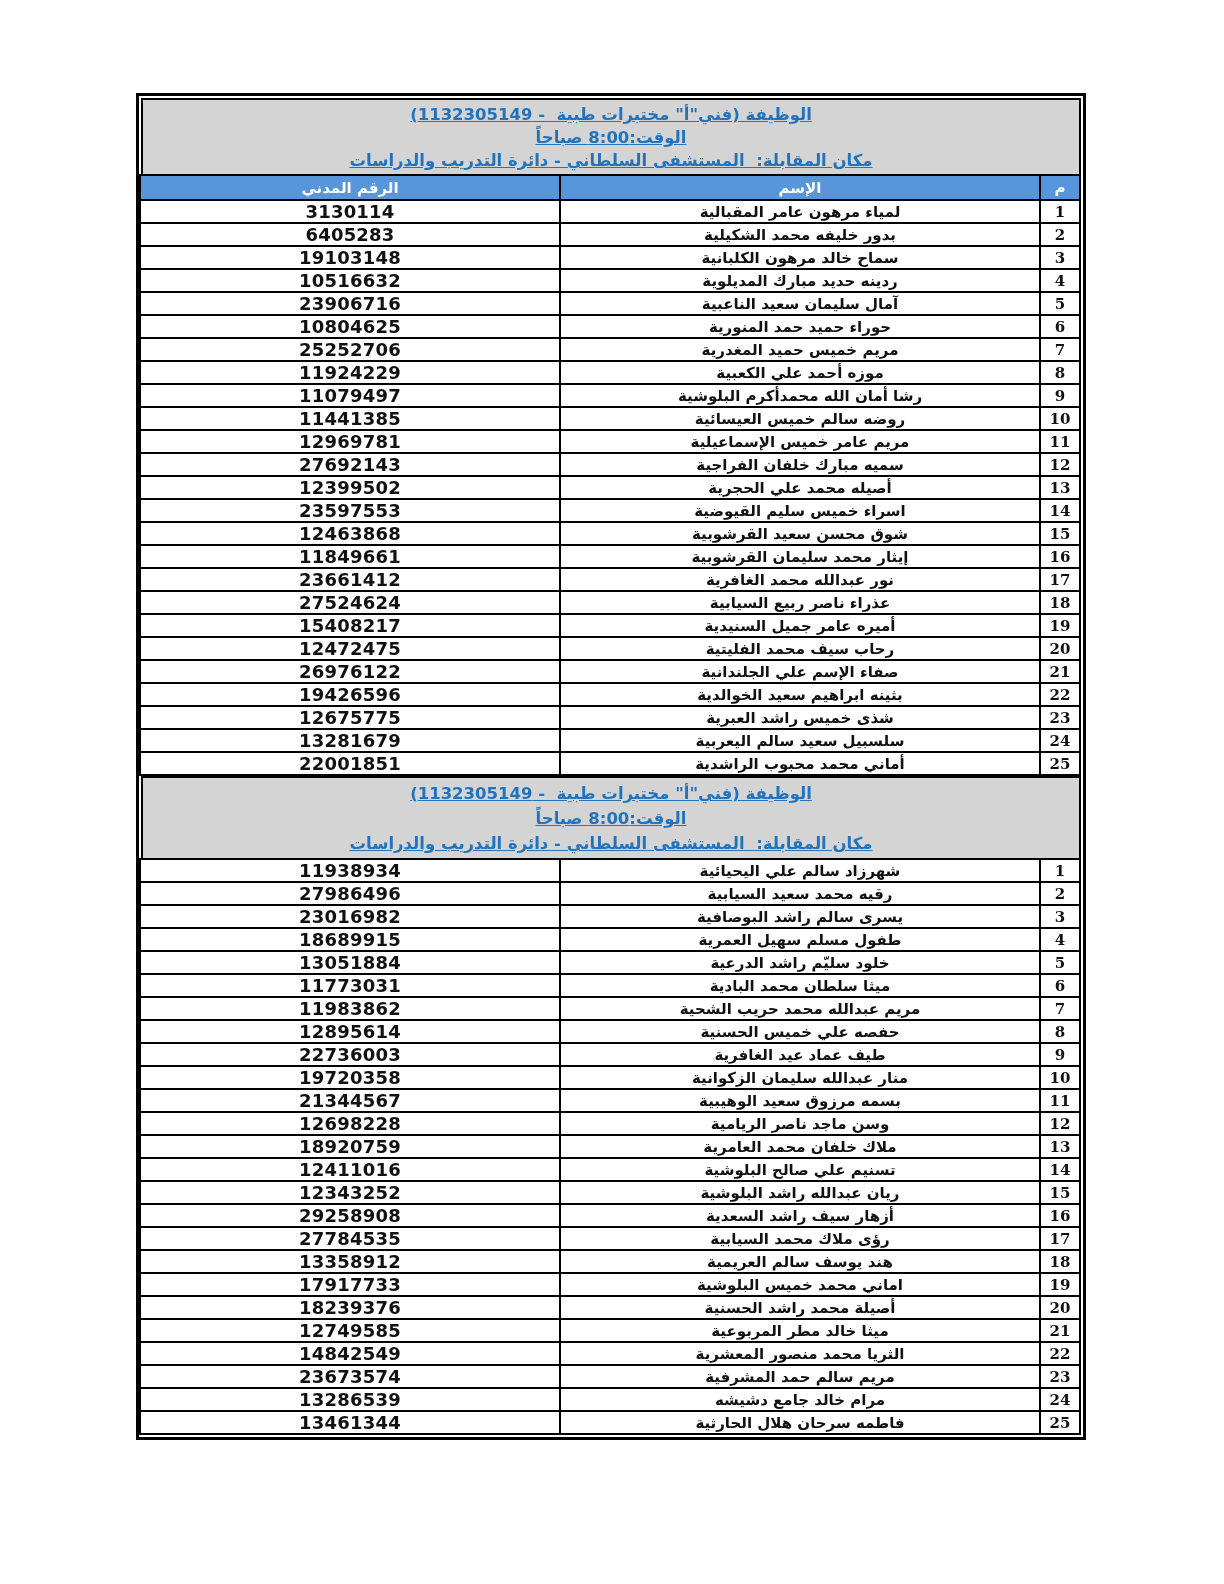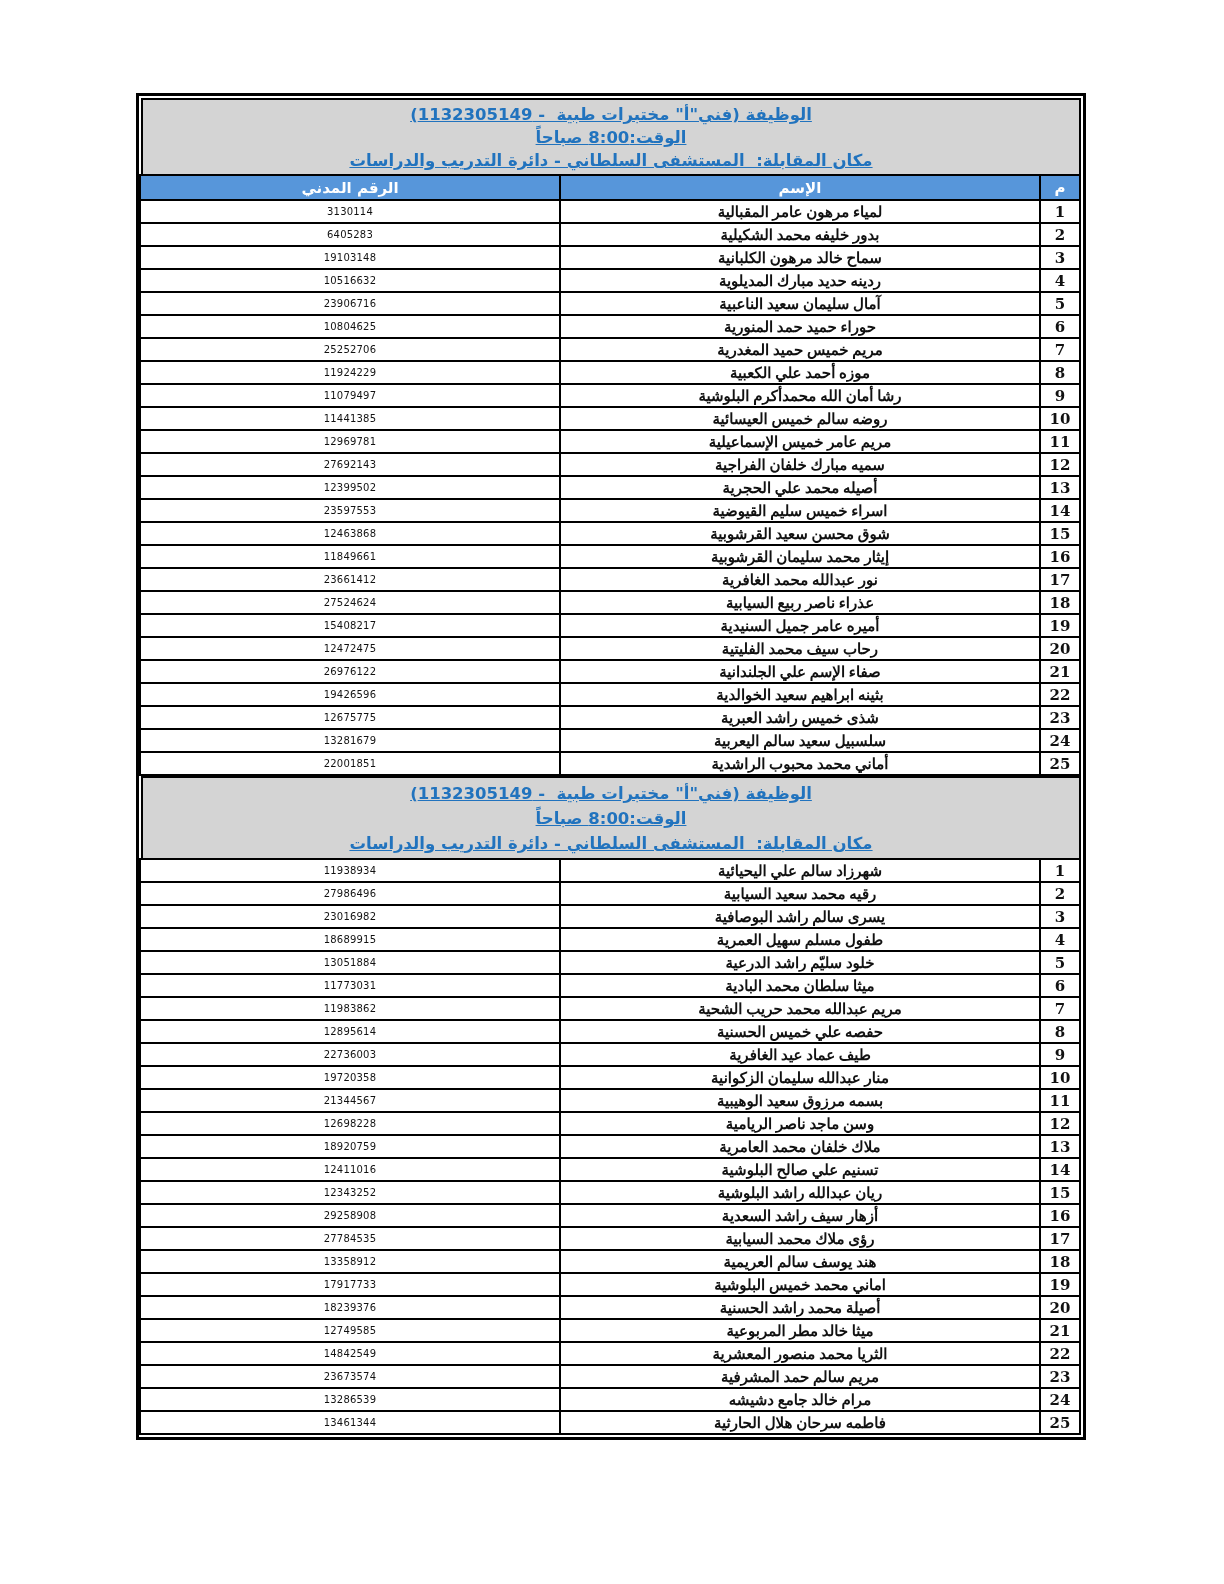--- a/index.html
+++ b/index.html
@@ -51,22 +51,22 @@
     color: #ffffff;
     font-size: 15px;
     font-weight: bold;
     height: 25px;
   }
   tbody td { height: 23px; background: #ffffff; color: #111; }
   col.c-no   { width: 40px;  }
   col.c-name { width: 480px; }
   col.c-id   { width: 420px; }
   td.cell-no   { font-size: 15px; font-weight: bold; font-family: "DejaVu Serif", "Liberation Serif", serif; }
-  td.cell-name { font-size: 15px; font-weight: bold; font-family: Liberation Serif, serif; }
-  td.cell-id   { font-size: 10px; font-weight: normal; letter-spacing: 0.2px; }
+  td.cell-name { font-size: 15px; font-weight: bold; }
+  td.cell-id   { font-size: 18px; font-weight: bold; letter-spacing: 0.2px; }
 </style>
 </head>
 <body>
 
 <div class="doc">
 
   <section>
     <header class="sec-head">
       <div class="hline">الوظيفة (فني"أ" مختبرات طبية  - 1132305149)</div>
       <div class="hline">الوقت:8:00 صباحاً</div>

